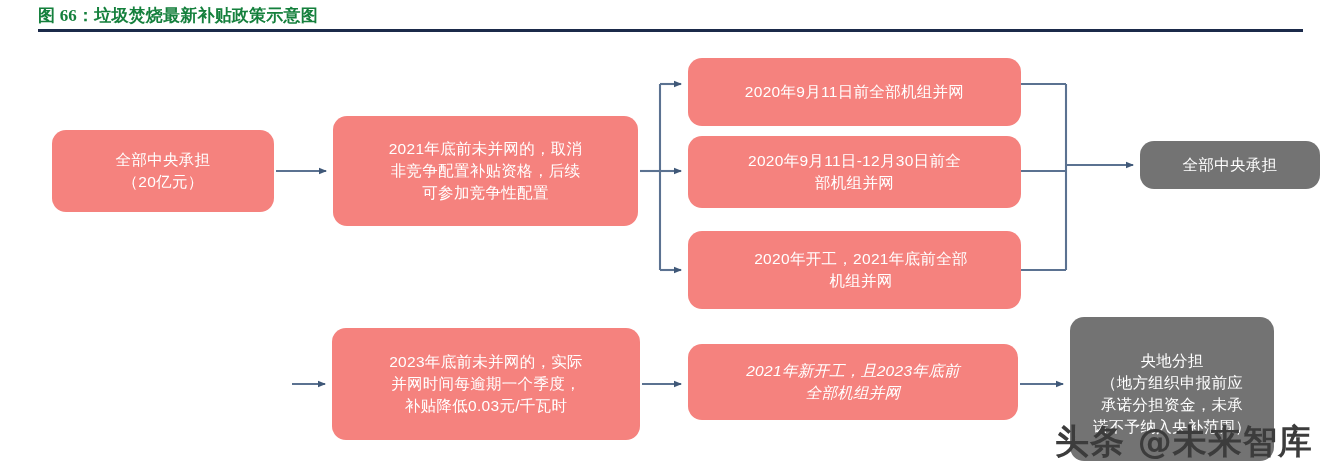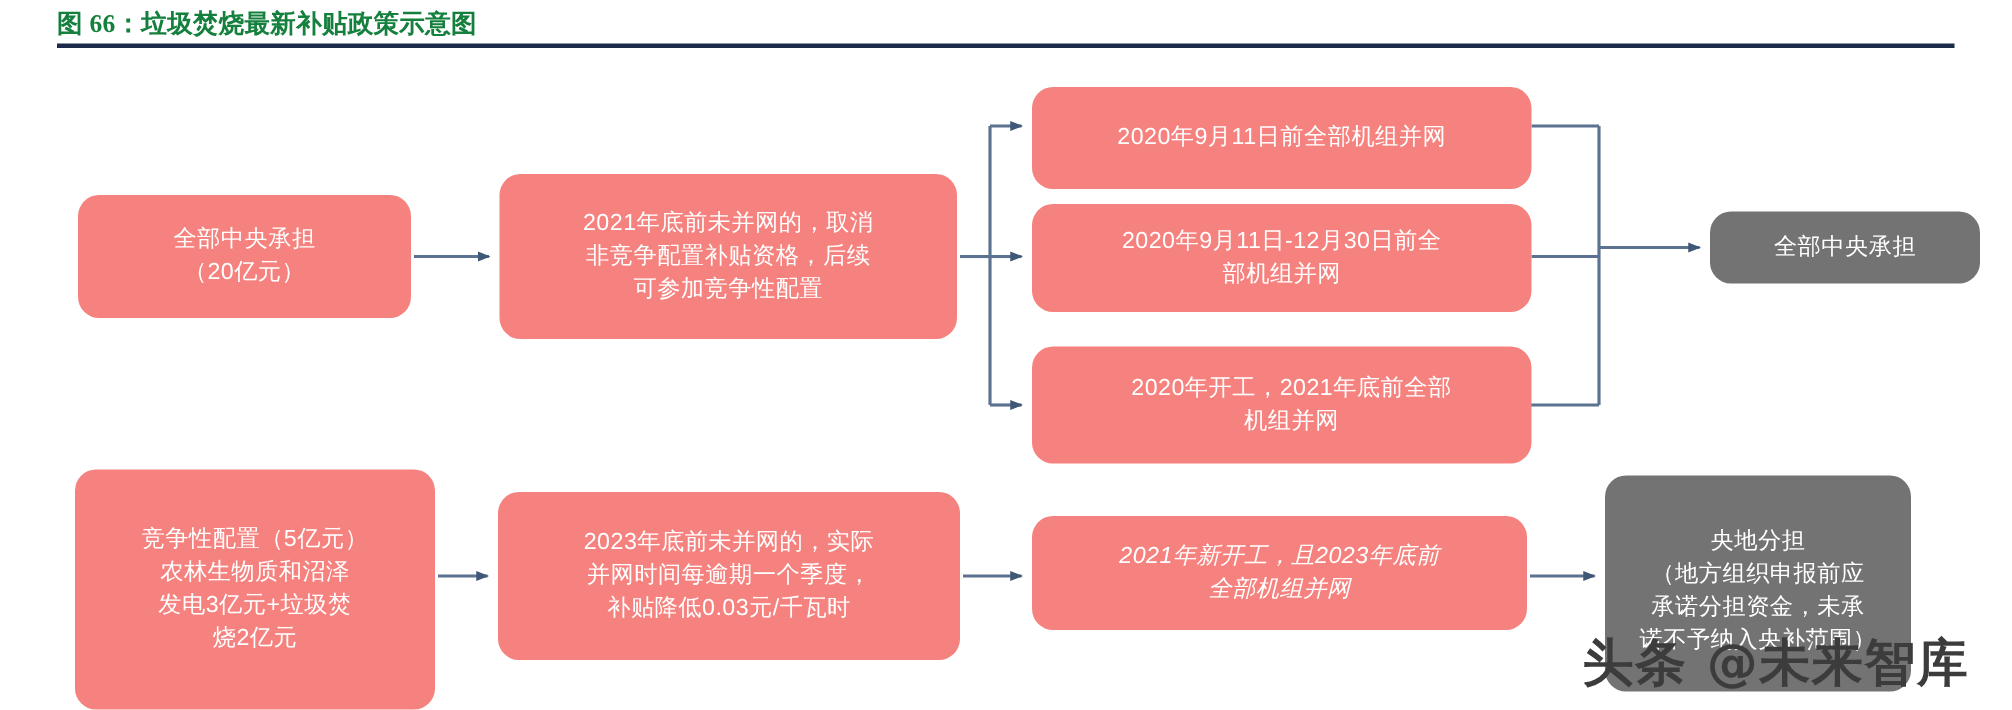--- a/index.html
+++ b/index.html
@@ -156,26 +156,20 @@
 
   <div class="node pink node-grid-c">
     <span class="node-text">2020年开工，2021年底前全部
 机组并网</span>
   </div>
 
   <div class="node blue node-central">
     <span class="node-text">全部中央承担</span>
   </div>
 
-  <div class="node pink node-comp-alloc">
-    <span class="node-text">竞争性配置（5亿元）
-农林生物质和沼泽
-发电3亿元+垃圾焚
-烧2亿元</span>
-  </div>
 
   <div class="node pink node-comp-rule">
     <span class="node-text">2023年底前未并网的，实际
 并网时间每逾期一个季度，
 补贴降低0.03元/千瓦时</span>
   </div>
 
   <div class="node pink node-comp-grid">
     <span class="node-text">2021年新开工，且2023年底前
 全部机组并网</span>

